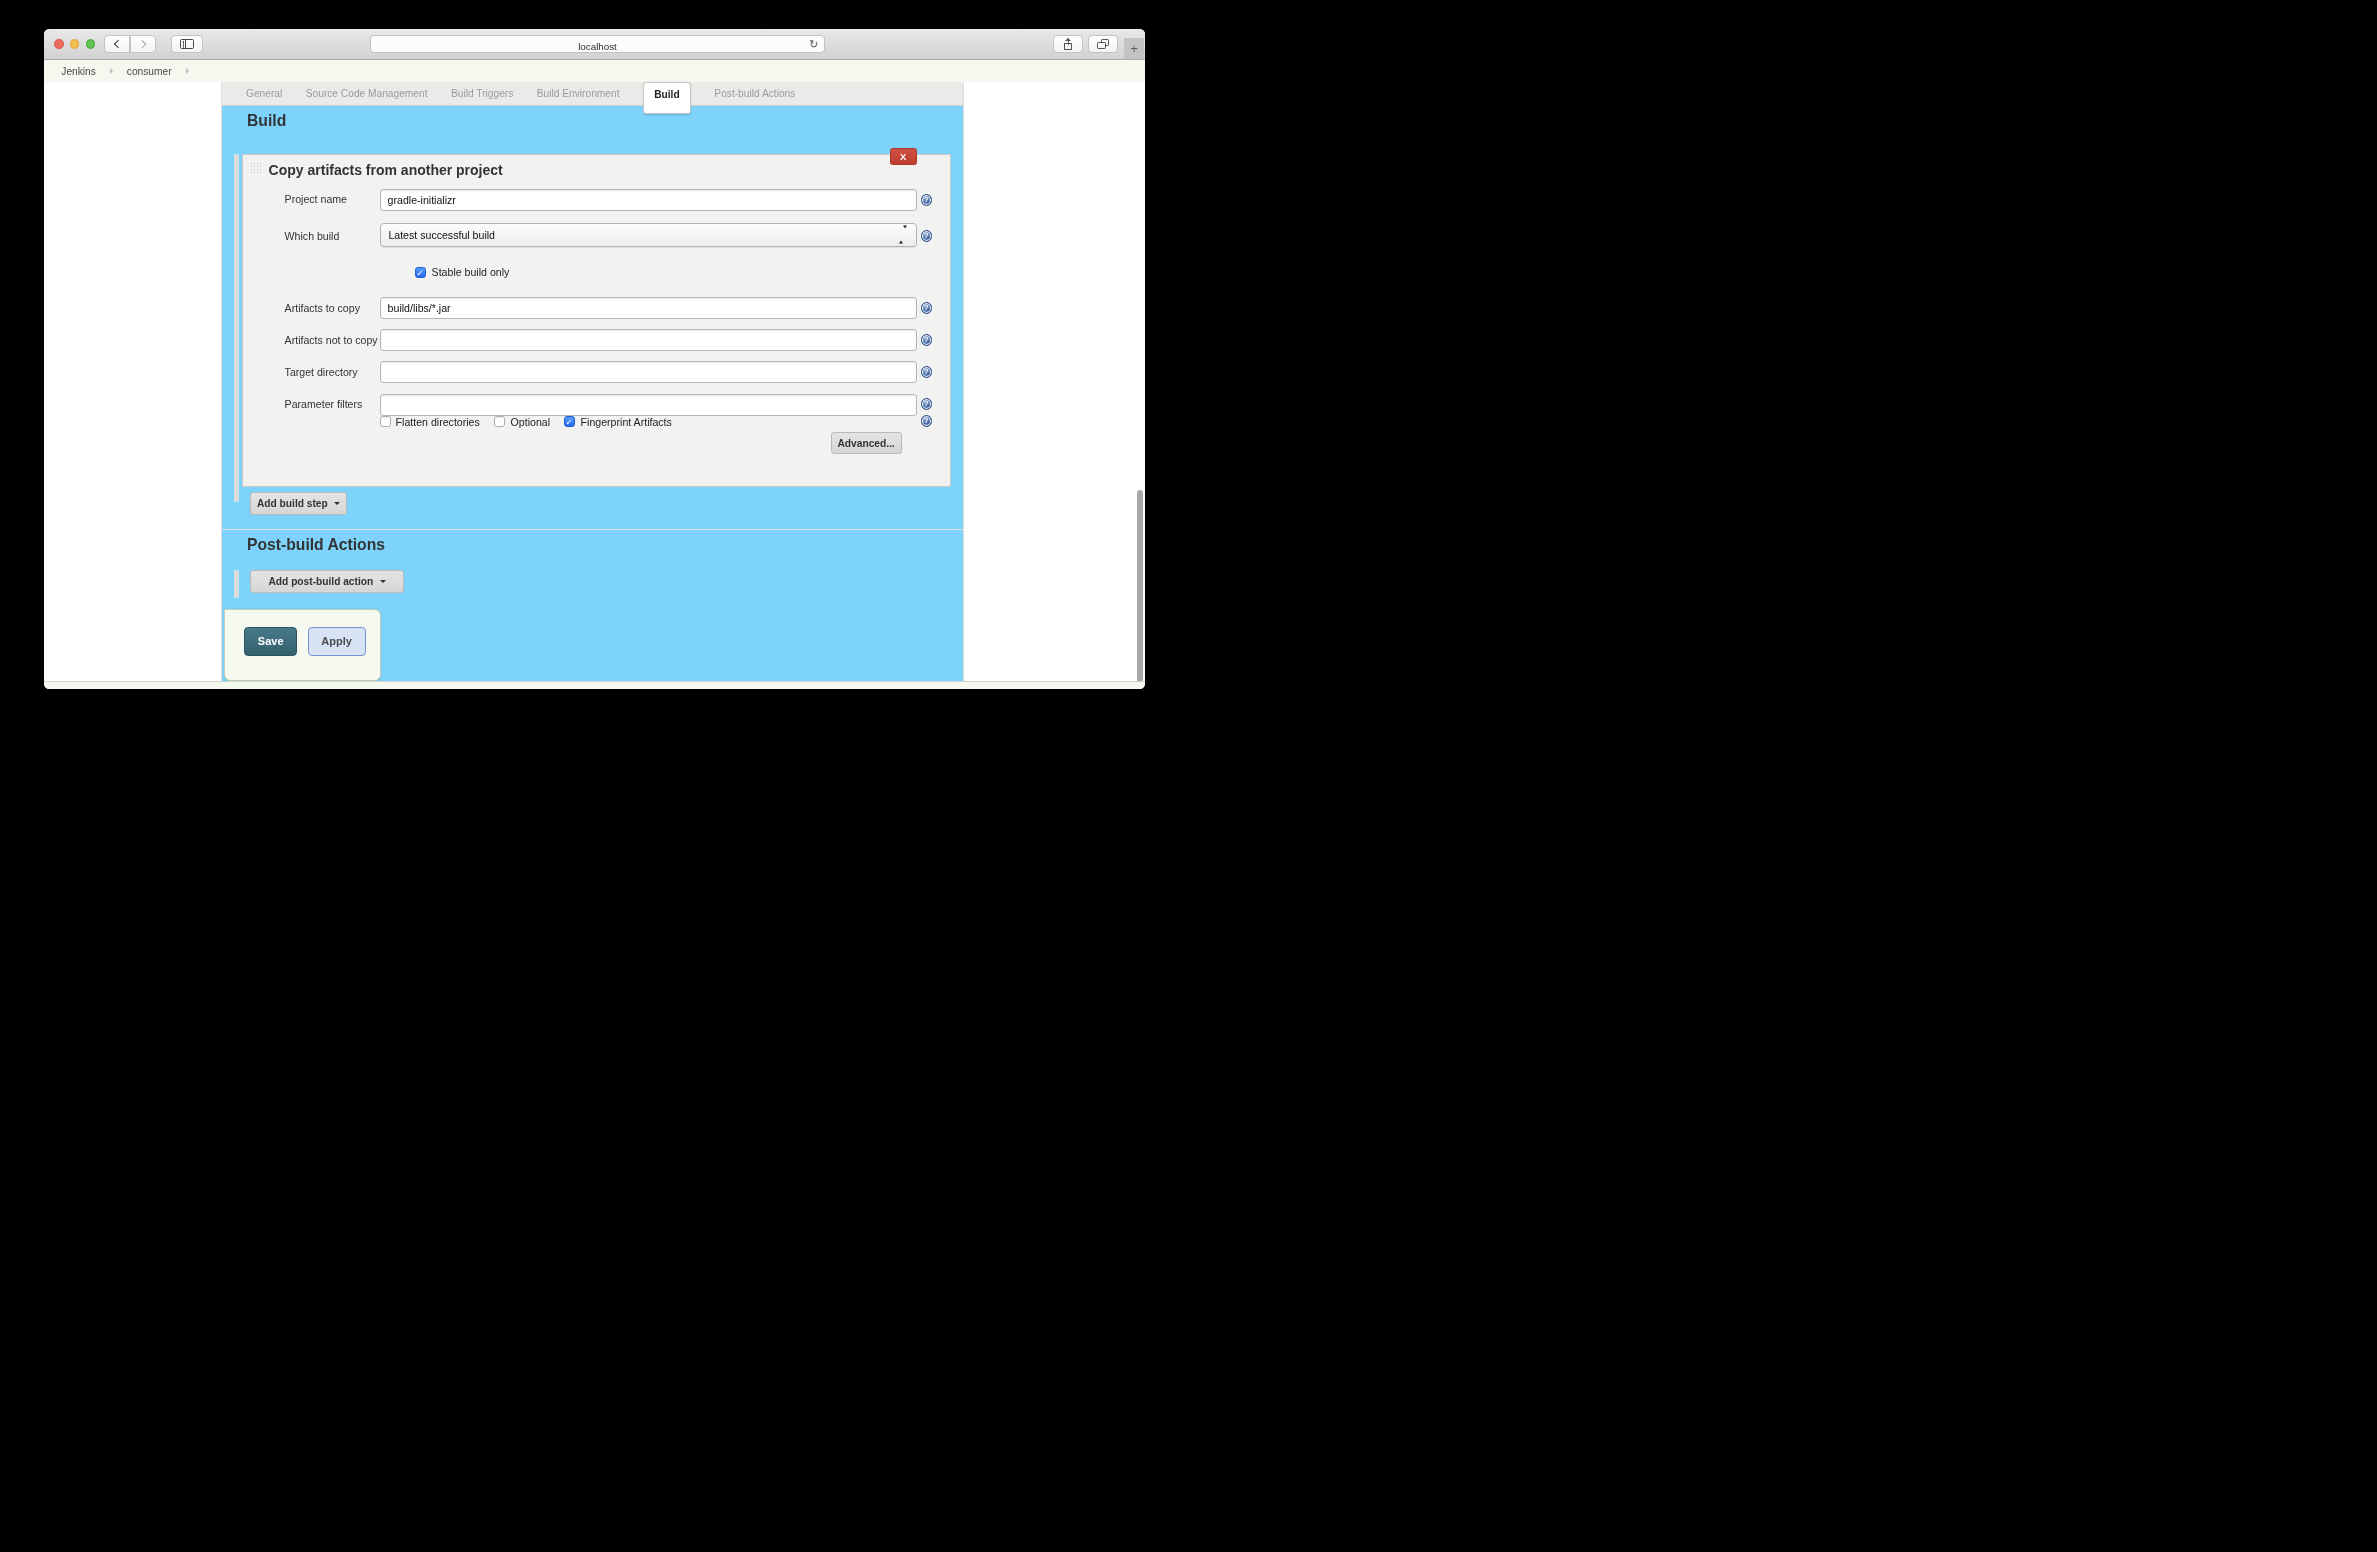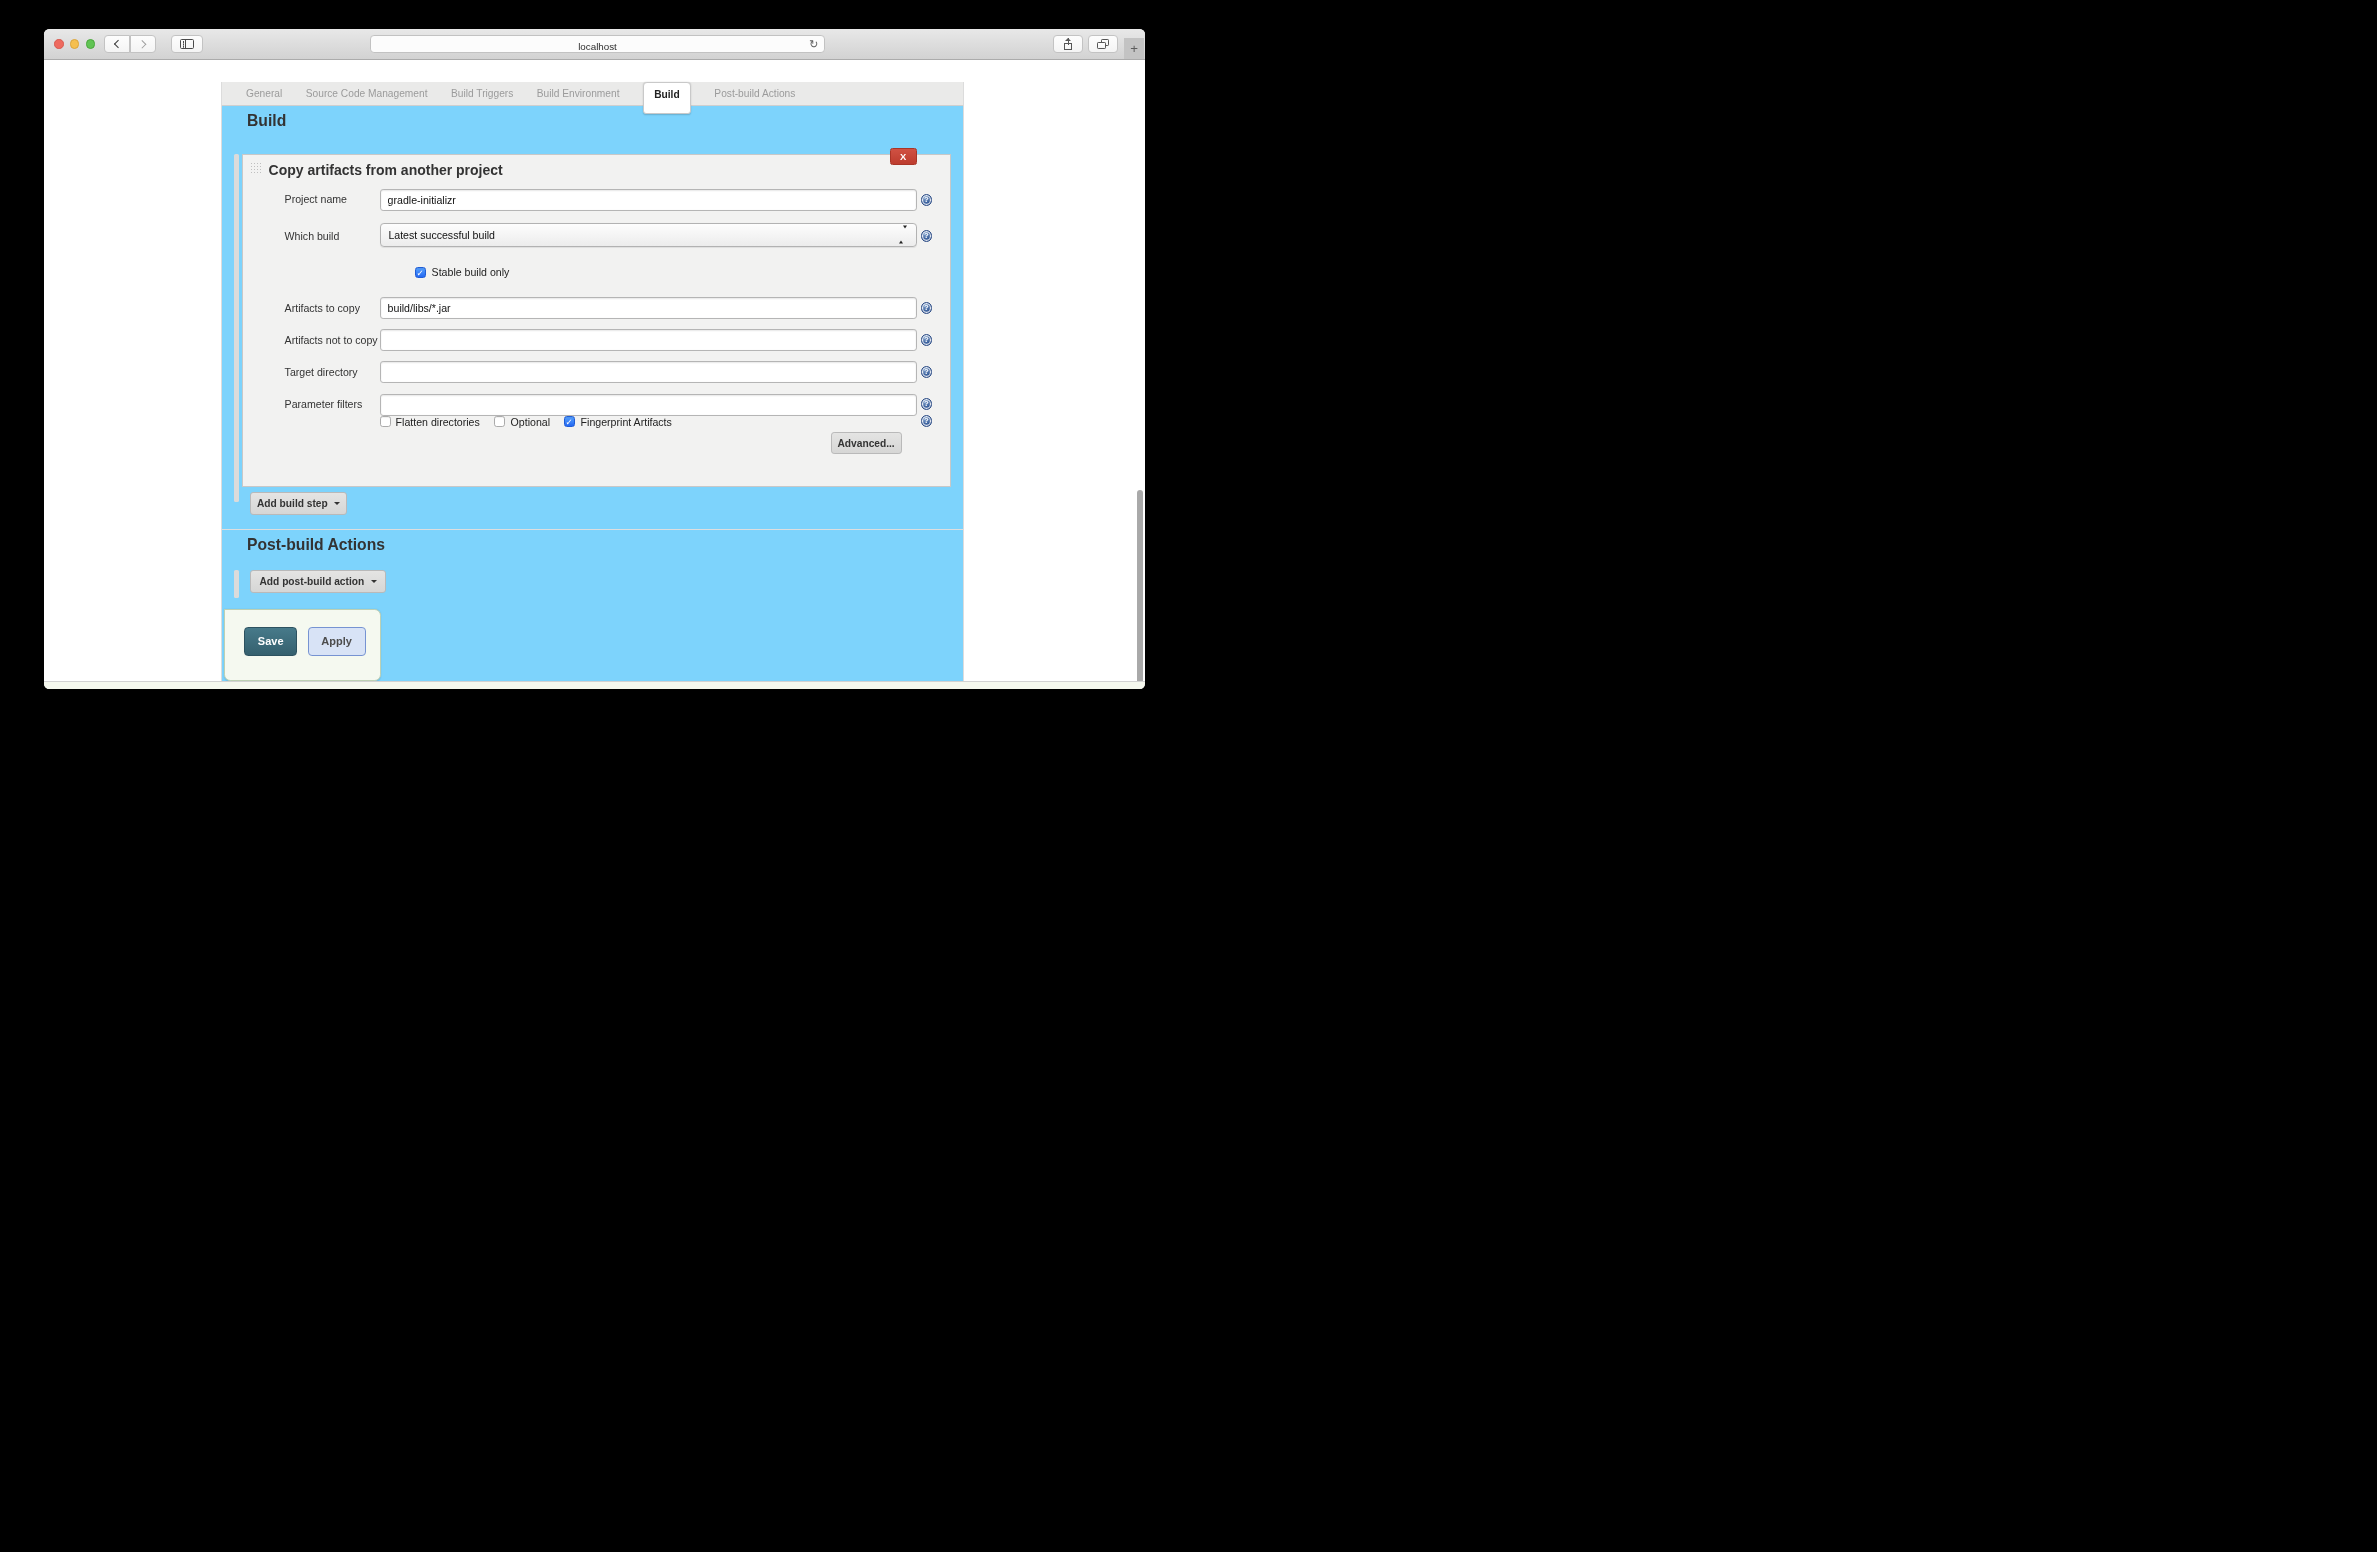--- a/index.html
+++ b/index.html
@@ -115,21 +115,21 @@
           color:#fff; font-size:7.8px; font-weight:bold; text-align:center; line-height:10.2px; }
 
   .gray-btn { background:linear-gradient(#e4e4e3,#d6d6d5); border:0.8px solid #b9b9b9; border-radius:3.1px;
               font-size:10.2px; font-weight:600; color:#333; display:flex; align-items:center; justify-content:center; gap:6.3px; }
   .advanced-btn { position:absolute; right:48px; top:277px; width:71px; height:22px; }
   .caret { width:0; height:0; border-left:3.1px solid transparent; border-right:3.1px solid transparent; border-top:3.5px solid #333; }
 
   .add-step-btn { position:absolute; left:28px; top:410px; width:97px; height:23px; }
   .divider { position:absolute; left:0; right:0; top:447px; height:0.8px; background:#dedede; }
   .h-post { top:454px; }
-  .add-post-btn { position:absolute; left:28px; top:488px; width:136px; height:23px; }
+  .add-post-btn { position:absolute; left:28px; top:488px; width:154px; height:23px; }
 
   
   .save-panel { position:absolute; left:1.6px; top:527px; width:157px; height:72px; background:#f5f9f0;
                 border:0.8px solid #bdd0b3; border-radius:0 6.3px 6.3px 6.3px; box-shadow:0 0.8px 1.6px rgba(0,0,0,.12); }
   .save-btn  { position:absolute; left:19.6px; top:16.5px; width:53px; height:29px;
                background:linear-gradient(#477a8a,#35606e); border:0.8px solid #2d5260; border-radius:3.9px;
                color:#fff; font-weight:bold; font-size:11px; }
   .apply-btn { position:absolute; left:83px; top:16.5px; width:58px; height:29px;
                background:#d8e3f6; border:1.2px solid #7693d2; border-radius:3.9px;
                color:#4c4c4c; font-weight:bold; font-size:11px; }
@@ -174,20 +174,26 @@
       <span class="icon-tabs">
         <span class="back-sq"></span>
           <span class="front-sq"></span>
       </span>
     </div>
     <div class="btn-plus">
       <span>+</span>
     </div>
   </div>
 
+  <div class="breadcrumb">
+    <span class="crumb crumb-jenkins">Jenkins</span>
+    <span class="crumb-chev"></span>
+    <span class="crumb crumb-consumer">consumer</span>
+    <span class="crumb-chev"></span>
+  </div>
 
   <div class="page">
     <div class="content-col">
 
       <div class="tabstrip">
         <span class="tab">General</span>
         <span class="tab">Source Code Management</span>
         <span class="tab">Build Triggers</span>
         <span class="tab">Build Environment</span>
         <span class="tab active">Build</span>

